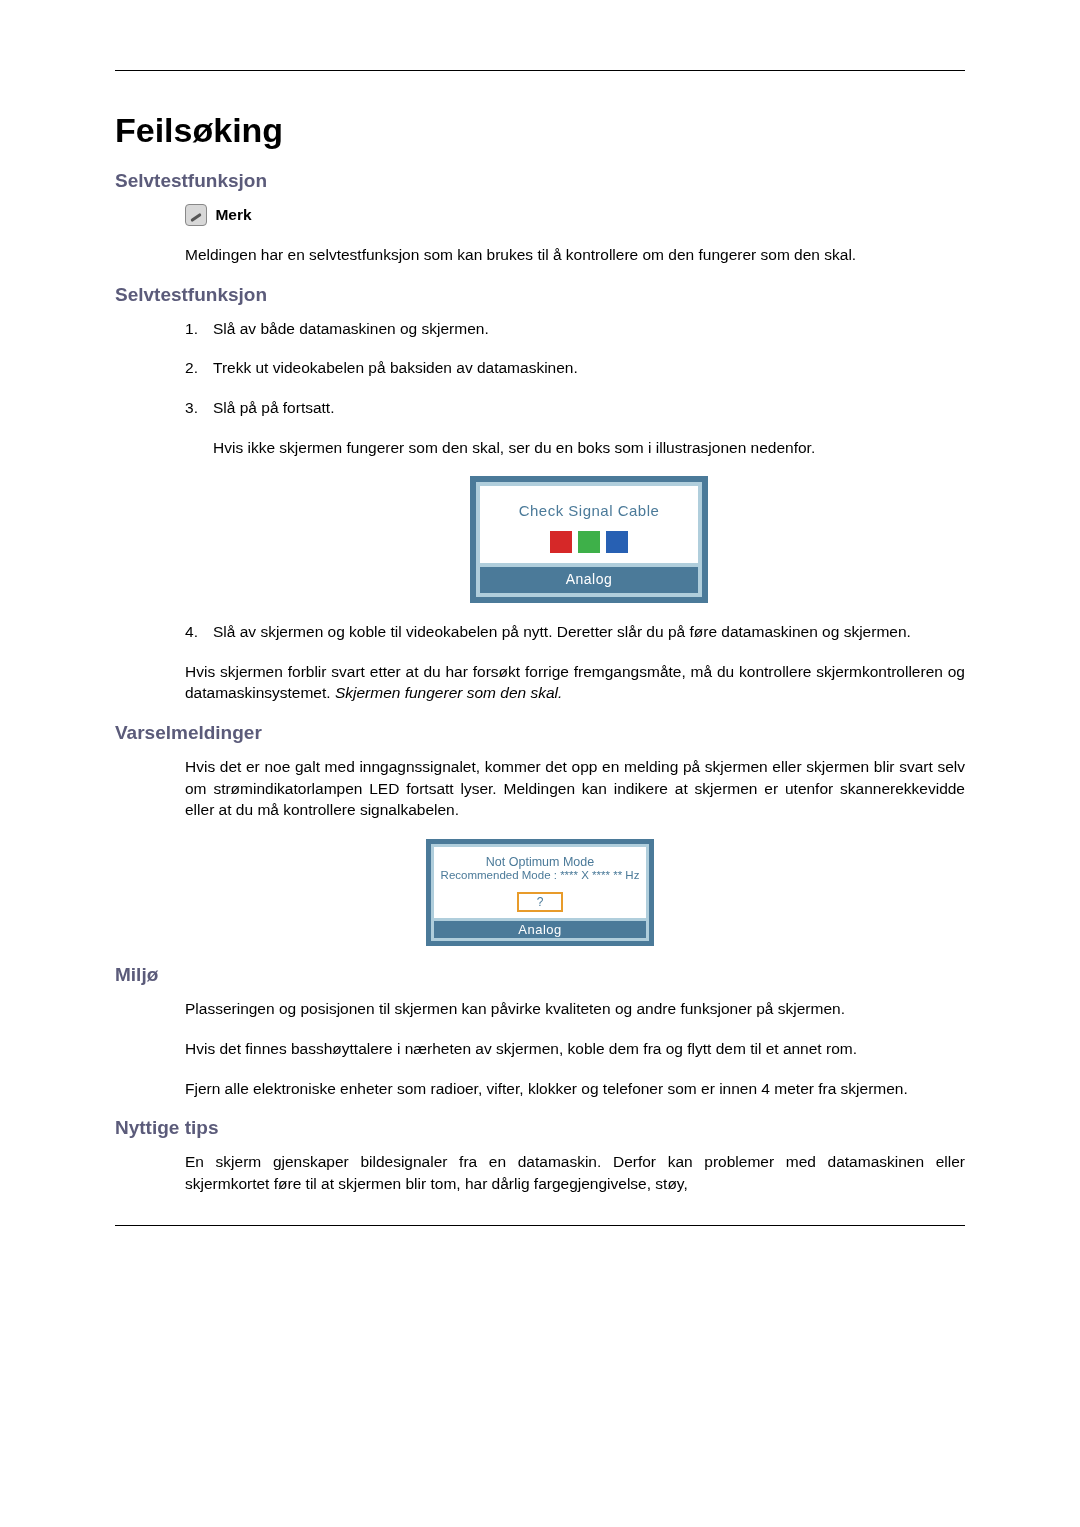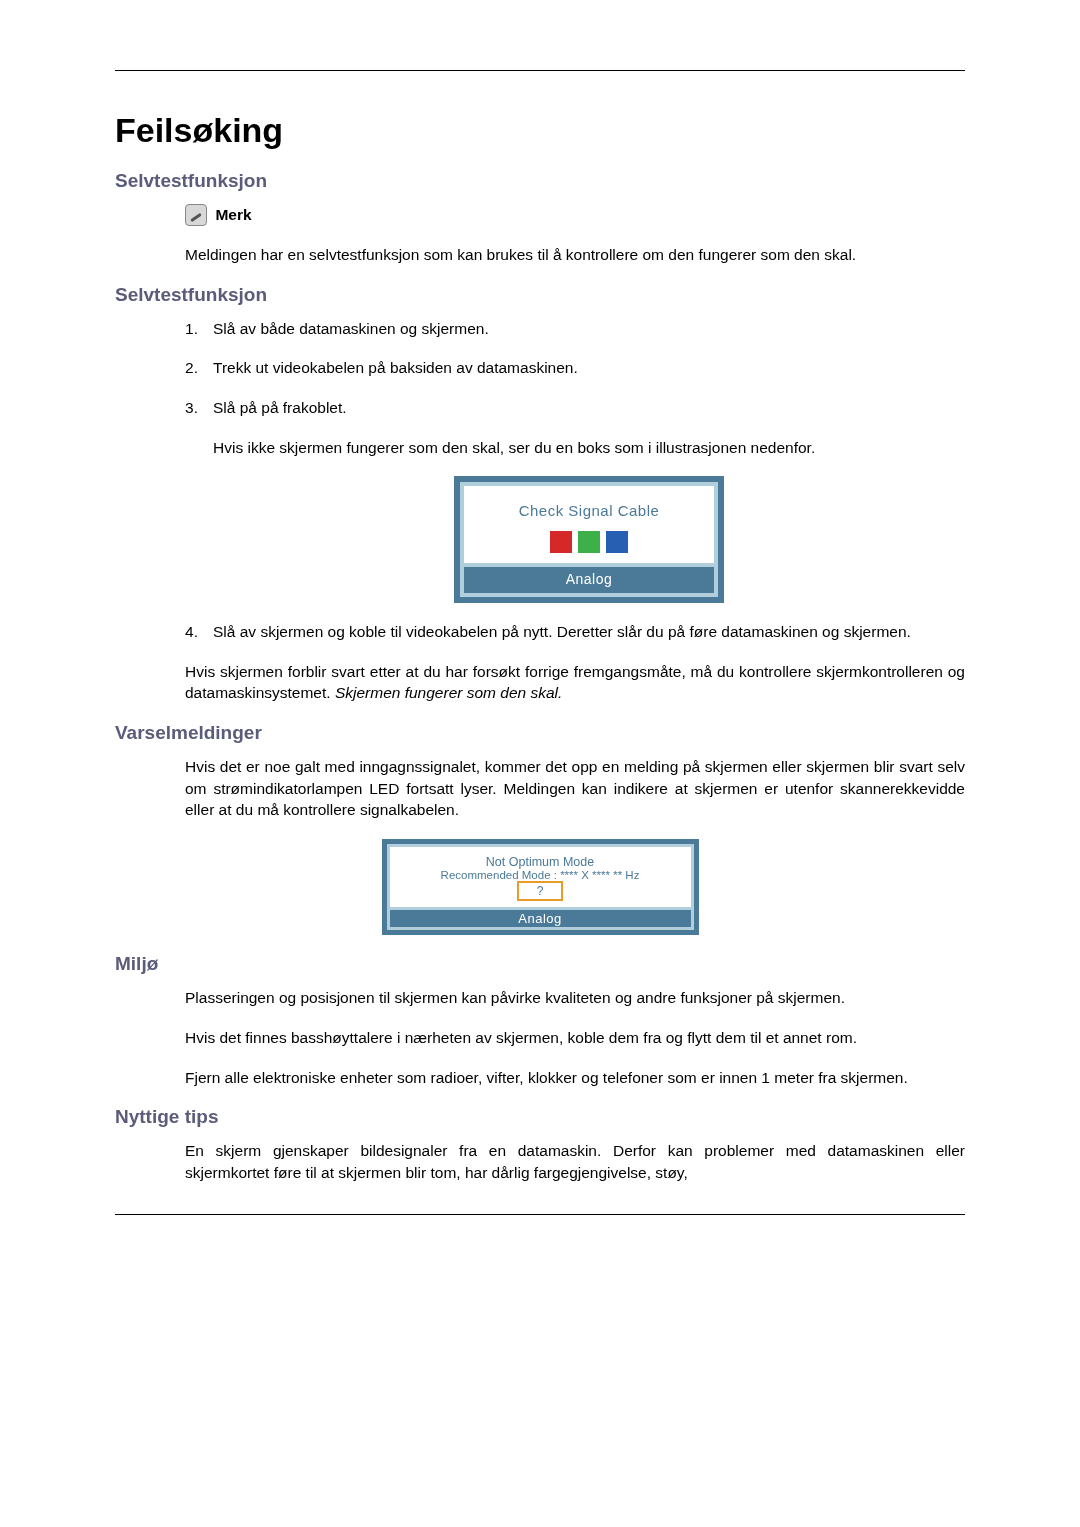--- a/index.html
+++ b/index.html
@@ -93,21 +93,21 @@
     }
     ol li::before {
       content: counter(item) ".";
       position: absolute;
       left: 0;
     }
     .li-sub {
       margin-top: 18px;
     }
     .illustration-1 {
-      width: 270px;
+      width: 238px;
       margin: 0 auto 18px;
       border: 6px solid #4b7a99;
       background: #b0cedc;
       padding: 4px;
     }
     .illus1-inner {
       background: #ffffff;
       text-align: center;
       padding: 14px 0 10px;
     }
@@ -132,39 +132,39 @@
     .illus-footer {
       background: #4b7a99;
       color: #ffffff;
       text-align: center;
       font-size: 14px;
       letter-spacing: 0.5px;
       padding: 3px 0;
       margin-top: 4px;
     }
     .illustration-2 {
-      width: 317px;
+      width: 228px;
       margin: 8px auto 4px;
       border: 5px solid #4b7a99;
       background: #b0cedc;
       padding: 3px;
     }
     .illus2-inner {
       background: #ffffff;
       text-align: center;
       padding: 8px 0 6px;
     }
     .illus2-line1 {
       color: #4b7a99;
       font-size: 12.5px;
     }
     .illus2-line2 {
       color: #4b7a99;
       font-size: 11.5px;
-      margin-bottom: 0;
+      margin-bottom: 11px;
     }
     .illus2-btn {
       display: inline-block;
       border: 2px solid #e89b2a;
       background: #fff;
       color: #4b7a99;
       font-size: 12px;
       padding: 1px 18px;
     }
     .illus2-footer {
@@ -192,21 +192,21 @@
 </div>
 
 <p class="body-text">Meldingen har en selvtestfunksjon som kan brukes til å kontrollere om den fungerer som den skal.</p>
 
 <h2>Selvtestfunksjon</h2>
 
 <ol>
   <li><span>Slå av både datamaskinen og skjermen.</span></li>
   <li><span>Trekk ut videokabelen på baksiden av datamaskinen.</span></li>
   <li>
-    <span>Slå på på frakoblet.</span>
+    <span>Slå på på fortsatt.</span>
     <div class="li-sub">Hvis ikke skjermen fungerer som den skal, ser du en boks som i illustrasjonen nedenfor.</div>
     <div class="li-sub">
       <div class="illustration-1">
         <div class="illus1-inner">
           <div class="illus1-title">Check Signal Cable</div>
           <div class="color-boxes">
             <div class="cbox red"></div>
             <div class="cbox green"></div>
             <div class="cbox blue"></div>
           </div>
@@ -232,19 +232,19 @@
     <div class="illus2-line2">Recommended Mode : **** X **** ** Hz</div>
     <span class="illus2-btn">?</span>
   </div>
   <div class="illus2-footer">Analog</div>
 </div>
 
 <h2>Miljø</h2>
 
 <p class="body-text justify">Plasseringen og posisjonen til skjermen kan påvirke kvaliteten og andre funksjoner på skjermen.</p>
 <p class="body-text justify">Hvis det finnes basshøyttalere i nærheten av skjermen, koble dem fra og flytt dem til et annet rom.</p>
-<p class="body-text justify">Fjern alle elektroniske enheter som radioer, vifter, klokker og telefoner som er innen 1 meter fra skjermen.</p>
+<p class="body-text justify">Fjern alle elektroniske enheter som radioer, vifter, klokker og telefoner som er innen 4 meter fra skjermen.</p>
 
 <h2>Nyttige tips</h2>
 
 <p class="body-text justify">En skjerm gjenskaper bildesignaler fra en datamaskin. Derfor kan problemer med datamaskinen eller skjermkortet føre til at skjermen blir tom, har dårlig fargegjengivelse, støy,</p>
 
 <div class="bottom-rule"></div>
 
 </body></html>

